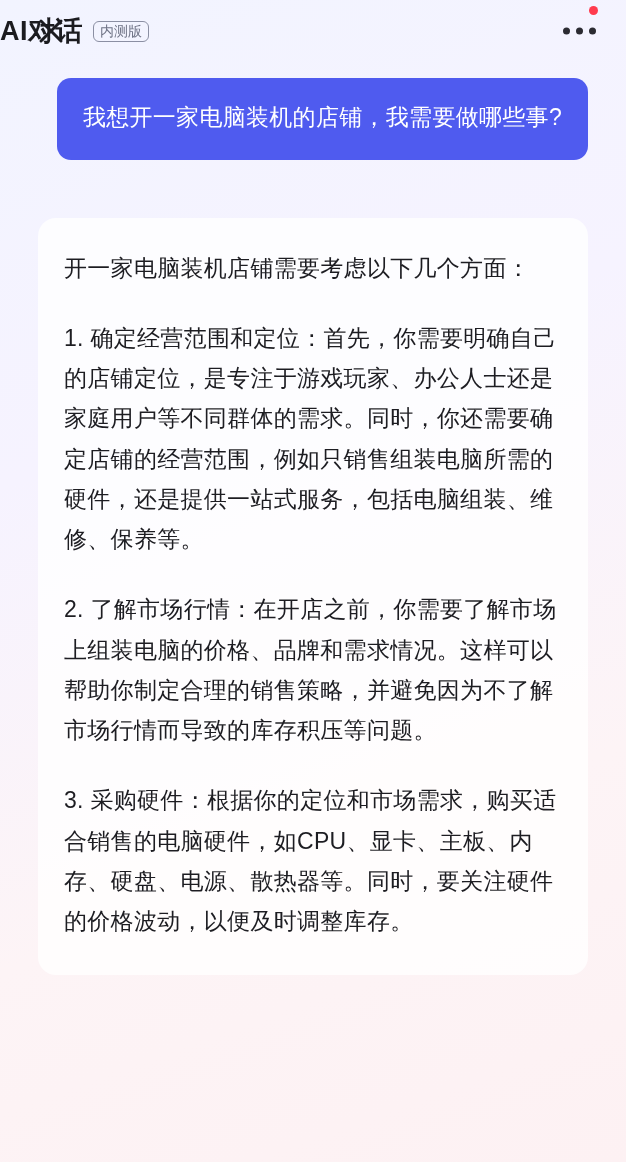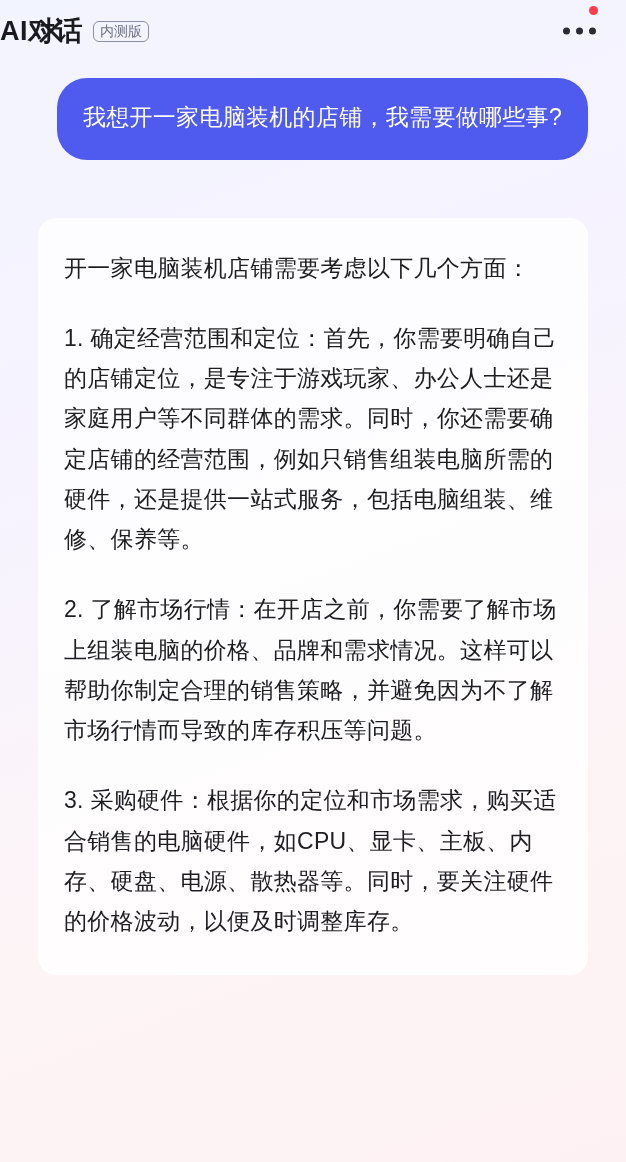--- a/index.html
+++ b/index.html
@@ -87,21 +87,21 @@
     padding: 16px 38px 0 38px;
     box-sizing: border-box;
   }
   .row-user {
     display: flex;
     justify-content: flex-end;
   }
   .bubble-user {
     background: #4f5bef;
     color: #ffffff;
-    border-radius: 30px;
+    border-radius: 14px;
     padding: 22px 26px 24px 26px;
     font-size: 23px;
     line-height: 1.55;
     max-width: 100%;
     box-sizing: border-box;
     letter-spacing: 0.3px;
   }
   .row-ai {
     display: flex;
     justify-content: flex-start;

